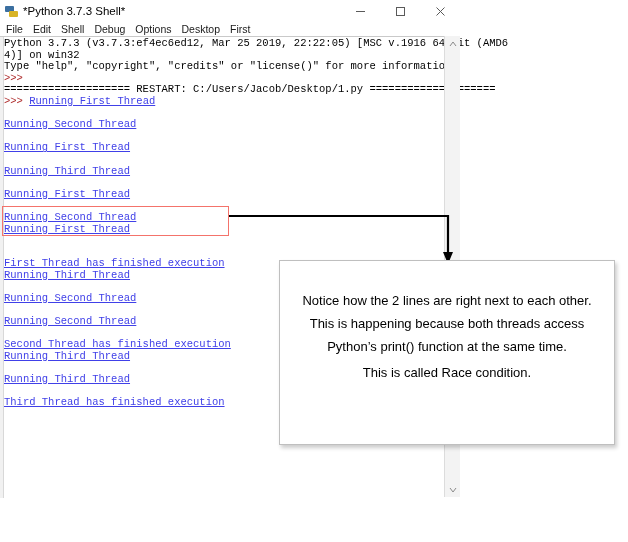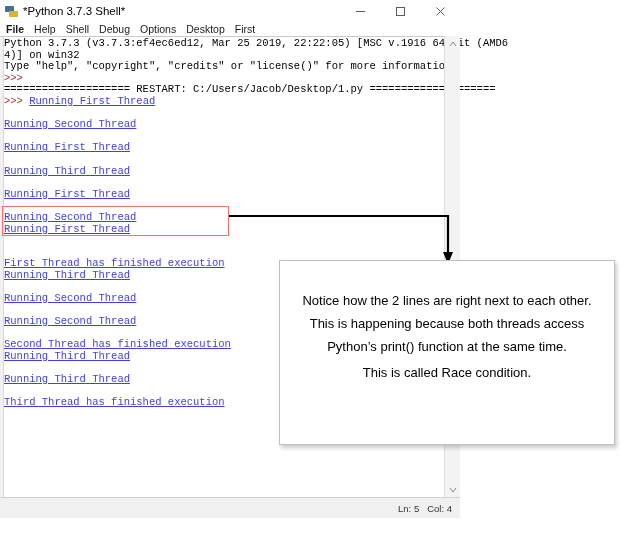--- a/index.html
+++ b/index.html
@@ -43,21 +43,21 @@
   .win-btn svg{display:block;}
   
   #menu-bar{
     position:absolute;left:0;top:22px;width:460px;height:14px;
     display:flex;align-items:center;
     background:#ffffff;
   }
   .menu-item{
     font-size:10.5px;color:#1a1a1a;padding:0 5px;white-space:nowrap;line-height:14px;
   }
-  .menu-item:first-child{padding-left:6px;font-weight:bold;}
+  .menu-item:first-child{padding-left:6px;}
   
   #shell-area{
     position:absolute;left:0;top:36px;width:460px;height:461px;
     box-sizing:border-box;
     border-top:1px solid #c9c9c9;
     background:#ffffff;
   }
   #gutter{
     position:absolute;left:0;top:0;width:3px;height:461px;
     background:#f1f1f1;border-right:1px solid #d8d8d8;
@@ -155,21 +155,21 @@
         <svg width="11" height="11" viewBox="0 0 11 11">
             <line x1="1.5" y1="1.5" x2="9.5" y2="9.5" stroke="#5a5a5a" stroke-width="1"></line>
             <line x1="9.5" y1="1.5" x2="1.5" y2="9.5" stroke="#5a5a5a" stroke-width="1"></line>
           </svg>
       </div>
     </div>
   </div>
 
   <div id="menu-bar">
     <div class="menu-item">File</div>
-    <div class="menu-item">Help</div>
+    <div class="menu-item">Edit</div>
     <div class="menu-item">Shell</div>
     <div class="menu-item">Debug</div>
     <div class="menu-item">Options</div>
     <div class="menu-item">Desktop</div>
     <div class="menu-item">First</div>
   </div>
 
   <div id="shell-area">
     <div id="gutter"></div>
     <div id="shell-text"><span class="ln">Python 3.7.3 (v3.7.3:ef4ec6ed12, Mar 25 2019, 22:22:05) [MSC v.1916 64 bit (AMD6</span><span class="ln">4)] on win32</span><span class="ln">Type "help", "copyright", "credits" or "license()" for more information.</span><span class="ln prompt">&gt;&gt;&gt; </span><span class="ln">==================== RESTART: C:/Users/Jacob/Desktop/1.py ====================</span><span class="ln"><span class="prompt">&gt;&gt;&gt; </span><span class="blue">Running First Thread</span></span><span class="blank"></span><span class="ln blue">Running Second Thread</span><span class="blank"></span><span class="ln blue">Running First Thread</span><span class="blank"></span><span class="ln blue">Running Third Thread</span><span class="blank"></span><span class="ln blue">Running First Thread</span><span class="blank"></span><span class="ln blue">Running Second Thread</span><span class="ln blue">Running First Thread</span><span class="blank"></span><span class="blank"></span><span class="ln blue">First Thread has finished execution</span><span class="ln blue">Running Third Thread</span><span class="blank"></span><span class="ln blue">Running Second Thread</span><span class="blank"></span><span class="ln blue">Running Second Thread</span><span class="blank"></span><span class="ln blue">Second Thread has finished execution</span><span class="ln blue">Running Third Thread</span><span class="blank"></span><span class="ln blue">Running Third Thread</span><span class="blank"></span><span class="ln blue">Third Thread has finished execution</span></div>
@@ -182,24 +182,20 @@
         </svg>
     </div>
     <div id="scroll-thumb"></div>
     <div class="scroll-arrow" id="scroll-down">
       <svg width="8" height="6" viewBox="0 0 8 6">
           <polyline points="1,1 4,5 7,1" fill="none" stroke="#8a8a8a" stroke-width="1"></polyline>
         </svg>
     </div>
   </div>
 
-  <div id="status-bar">
-    <div class="status-cell">Ln: 5</div>
-    <div class="status-cell">Col: 4</div>
-  </div>
 
 </div>
 
 <div id="highlight-box"></div>
 
 <svg id="connector" viewBox="0 0 240 70">
   <polyline points="4,18 223,18 223,56" fill="none" stroke="#000000" stroke-width="2.2"></polyline>
   <polygon points="223,66 218,54 228,54" fill="#000000"></polygon>
 </svg>
 

